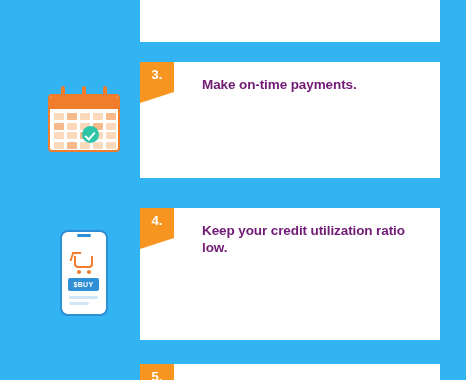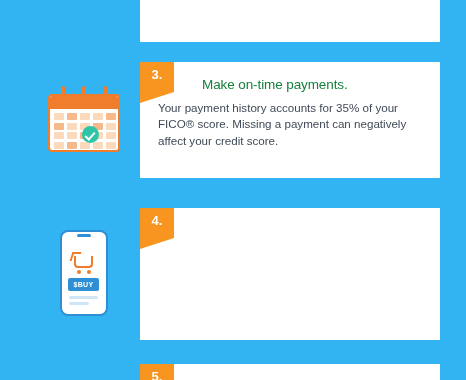--- a/index.html
+++ b/index.html
@@ -58,22 +58,22 @@
     content: "";
     position: absolute;
     left: 0;
     bottom: -11px;
     width: 0;
     height: 0;
     border-left: 34px solid #f79520;
     border-bottom: 11px solid transparent;
   }
   .heading {
-    color: #15803d;
-    font-weight: normal;
+    color: #701a75;
+    font-weight: bold;
     font-size: 13.5px;
     line-height: 17px;
     margin: 0 0 7px 0;
     letter-spacing: -0.1px;
   }
   .body {
     color: #3f4a56;
     font-size: 11.6px;
     line-height: 16.4px;
     margin: 0;
@@ -300,21 +300,20 @@
               <i></i>
               <i></i>
           </div>
         </div>
         <div class="cal-check"></div>
       </div>
     </div>
     <div class="text-cell">
       <div class="numtab">3.</div>
       <div class="heading" style="padding-left:44px;">Make on-time payments.</div>
-      <div class="body">Your payment history accounts for 35% of your FICO® score. Missing a payment can negatively affect your credit score.</div>
     </div>
   </div>
 
   <div class="row" id="row-4">
     <div class="icon-cell">
       <div class="phone-icon">
         <div class="phone-body"></div>
         <div class="phone-notch"></div>
         <div class="cart">
           <div class="handle"></div>
@@ -322,20 +321,21 @@
           <div class="w1"></div>
           <div class="w2"></div>
         </div>
         <div class="buy-btn">$BUY</div>
         <div class="phone-line l1"></div>
         <div class="phone-line l2"></div>
       </div>
     </div>
     <div class="text-cell">
       <div class="numtab">4.</div>
+      <div class="heading" style="padding-left:44px;">Keep your credit utilization ratio low.</div>
     </div>
   </div>
 
   <div class="row" id="row-5">
     <div class="icon-cell"></div>
     <div class="text-cell">
       <div class="numtab">5.</div>
 
     </div>
   </div>

